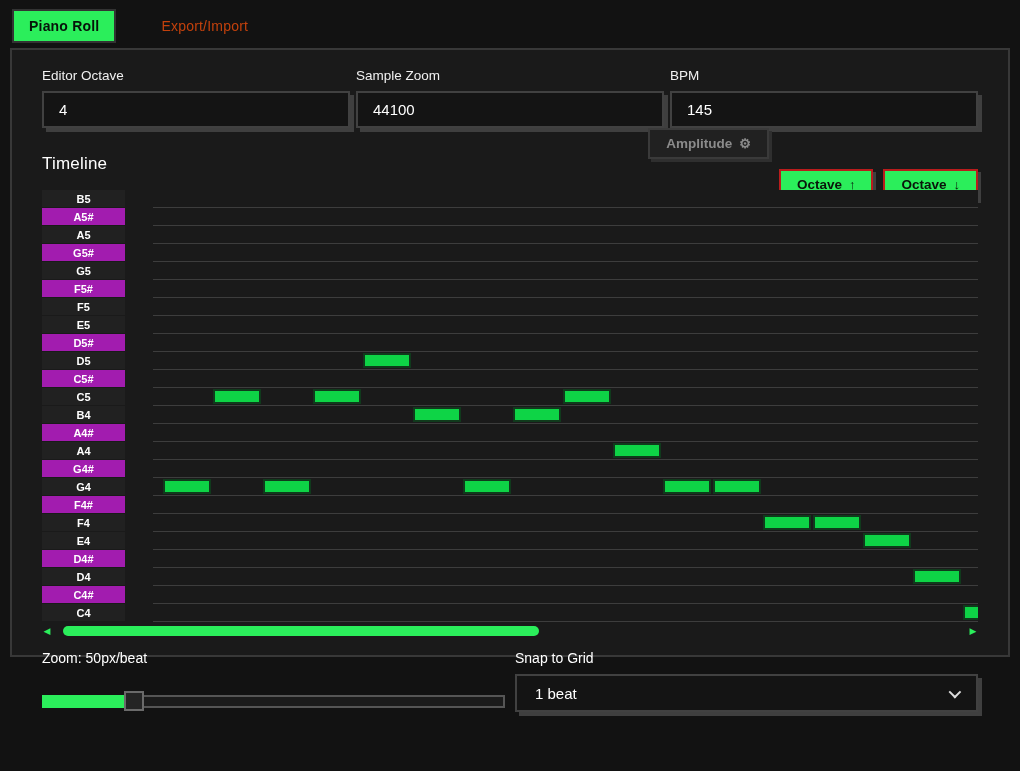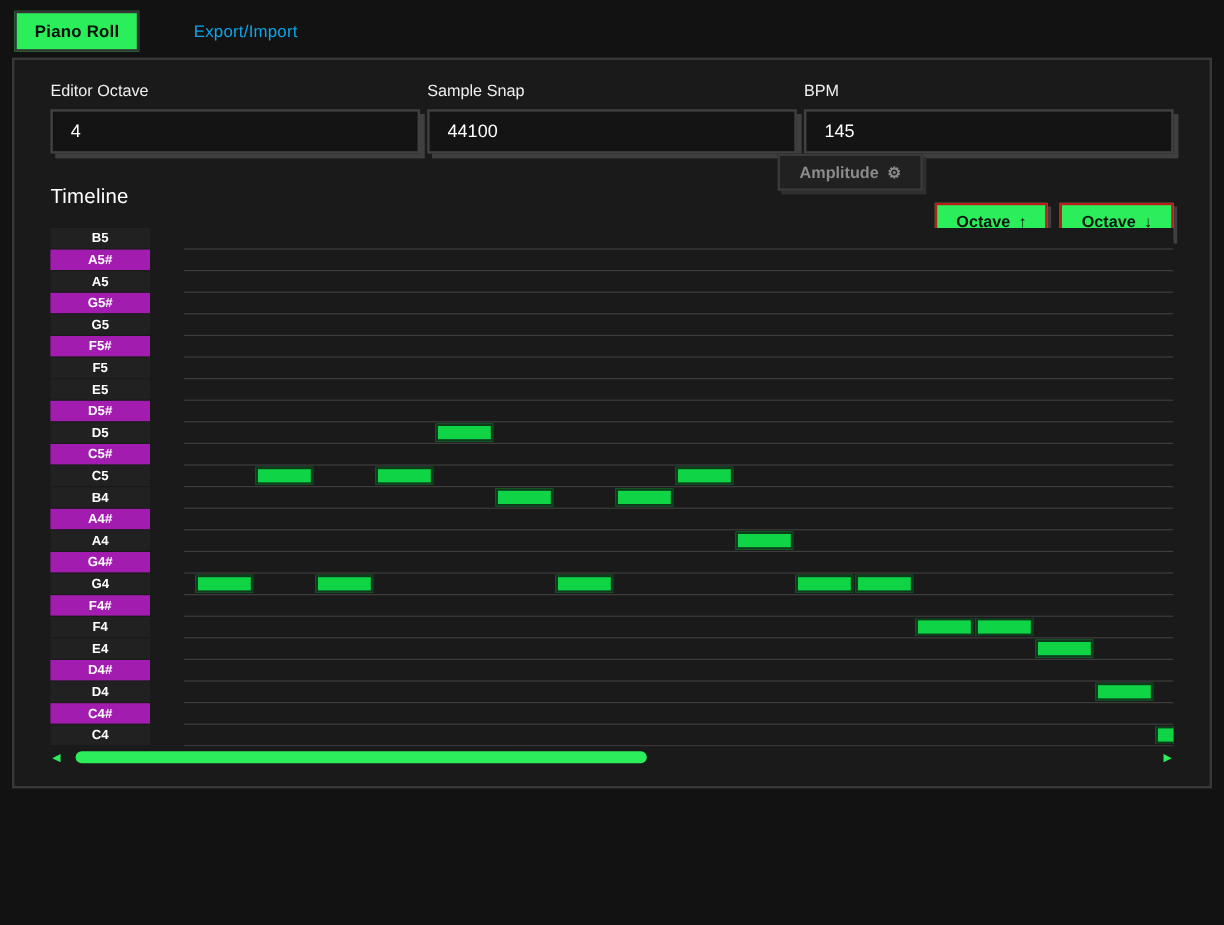--- a/index.html
+++ b/index.html
@@ -21,21 +21,21 @@
 
   
   .tabs { position:absolute; top:9px; left:12px; display:flex; align-items:center; gap:30px; }
   .tab { font-size:14px; padding:7px 15px; cursor:pointer; letter-spacing:.2px; }
   .tab.active {
     background:var(--accent);
     color:#07130a;
     font-weight:700;
     border:2px solid #333;
   }
-  .tab.inactive { color:#0ea5e9; font-weight:400;text-align:right; }
+  .tab.inactive { color:#c2410c; font-weight:400;text-align:right; }
 
   
   .panel {
     position:absolute; left:10px; top:48px;
     width:1000px; height:609px;
     background:var(--panel);
     border:2px solid #383838;
     padding:18px 30px 0 30px;
   }
 
@@ -149,21 +149,21 @@
 </div>
 
 <div class="panel">
 
   <div class="fields">
     <div class="field">
       <div class="field-label">Editor Octave</div>
       <input class="text-input" type="text" value="4" style="">
     </div>
     <div class="field">
-      <div class="field-label">Sample Snap</div>
+      <div class="field-label">Sample Zoom</div>
       <input class="text-input" type="text" value="44100" style="">
     </div>
     <div class="field">
       <div class="field-label">BPM</div>
       <input class="text-input" type="text" value="145" style="">
     </div>
   </div>
 
   <div class="timeline-header">
     <div class="timeline-title">Timeline</div>
@@ -256,14 +256,31 @@
   </div>
 
   <div class="hscroll">
     <div class="scroll-arrow">◀</div>
     <div class="scroll-track">
       <div class="scroll-thumb" id="scroll-thumb" style="left: 6px; width: 476px;"></div>
     </div>
     <div class="scroll-arrow">▶</div>
   </div>
 
+  <div class="bottom">
+    <div class="bottom-left">
+      <div class="ctl-label">Zoom: 50px/beat</div>
+      <div class="slider">
+        <div class="slider-track"></div>
+        <div class="slider-fill" id="slider-fill" style="width: 92px;"></div>
+        <div class="slider-thumb" id="slider-thumb" style="left: 82px;"></div>
+      </div>
+    </div>
+    <div class="bottom-right">
+      <div class="ctl-label">Snap to Grid</div>
+      <div class="select-box">
+        <span>1 beat</span>
+        <span class="chevron"></span>
+      </div>
+    </div>
+  </div>
 
 </div>
 
 </body></html>

